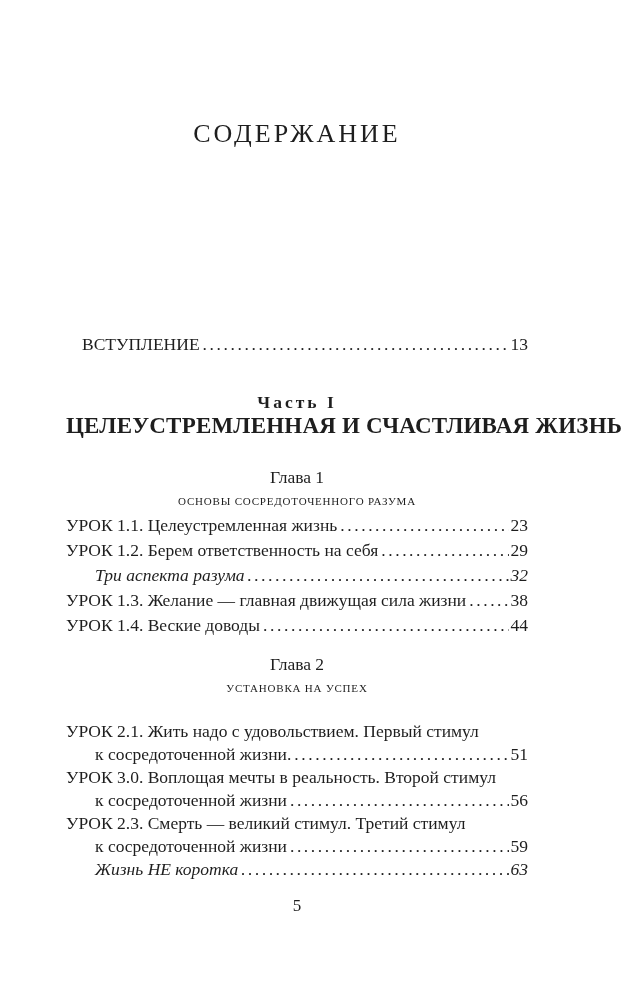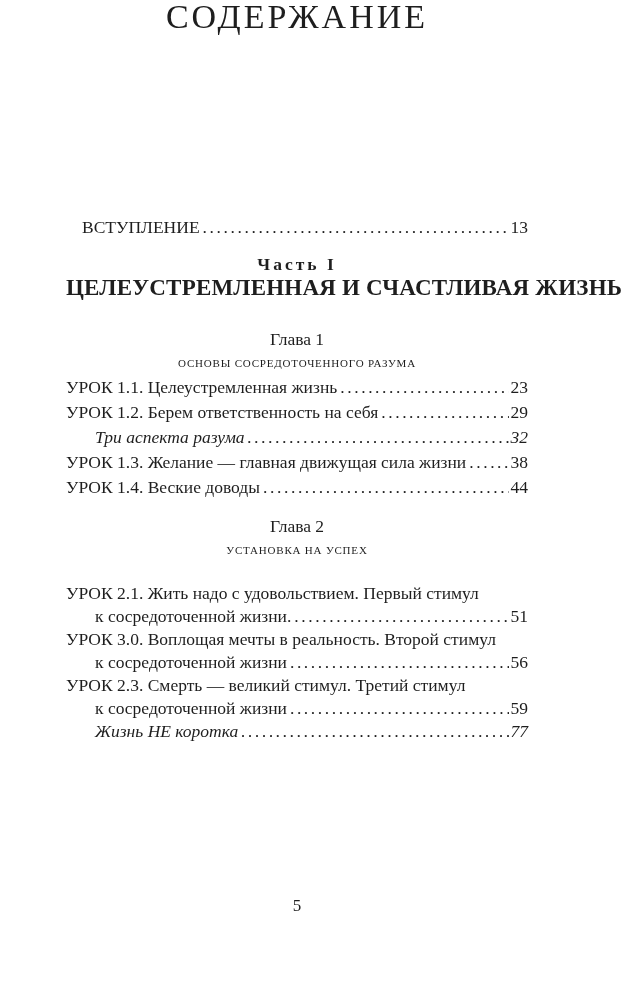--- a/index.html
+++ b/index.html
@@ -8,43 +8,43 @@
     width:632px; height:1000px;
     margin:0 auto;
     background:#ffffff;
     color:#1e1e1e;
     font-family:"Liberation Serif","DejaVu Serif",serif;
     overflow:hidden;
   }
   .content { position:absolute; left:66px; top:0; width:462px; }
 
   .book-title {
-    margin:0; 
+    margin:0; padding-top:117px;
     text-align:center;
-    font-size:34px; font-weight:400;
+    font-size:26px; font-weight:400;
     letter-spacing:3px;
     line-height:34px;
     white-space:nowrap;
   }
 
   .row {
     display:flex; align-items:baseline;
     font-size:17.5px; line-height:25px;
   }
   .row .t { white-space:nowrap; }
   .leader { flex:1 1 auto; overflow:hidden; white-space:nowrap; margin-left:3px; margin-right:2px; }
   .leader::after {
     content:"..........................................................................................................";
     letter-spacing:2.6px;
   }
   .pg { white-space:nowrap; }
 
   .intro-row { margin-top:181px;margin-left:16px; }
 
-  .part-head { margin-top:12px; }
+  .part-head { margin-top:33px; }
   .part-head .kicker {
     text-align:center; font-weight:700;
     font-size:17.5px; line-height:24px; letter-spacing:3px;
     white-space:nowrap;
   }
   .part-head .htitle {
     text-align:center; font-weight:700;
     font-size:23px; line-height:24px; letter-spacing:0.2px;
     white-space:nowrap;
   }
@@ -155,20 +155,20 @@
         </div>
         <div class="row indent">
           <span class="t">к сосредоточенной жизни</span>
           <span class="leader"></span>
           <span class="pg">59</span>
         </div>
       </div>
       <div class="row indent italic">
         <span class="t">Жизнь НЕ коротка</span>
         <span class="leader"></span>
-        <span class="pg">77</span>
+        <span class="pg">63</span>
       </div>
     </div>
 
   </div>
 
   <div class="folio">5</div>
 </div>
 
 </body></html>

